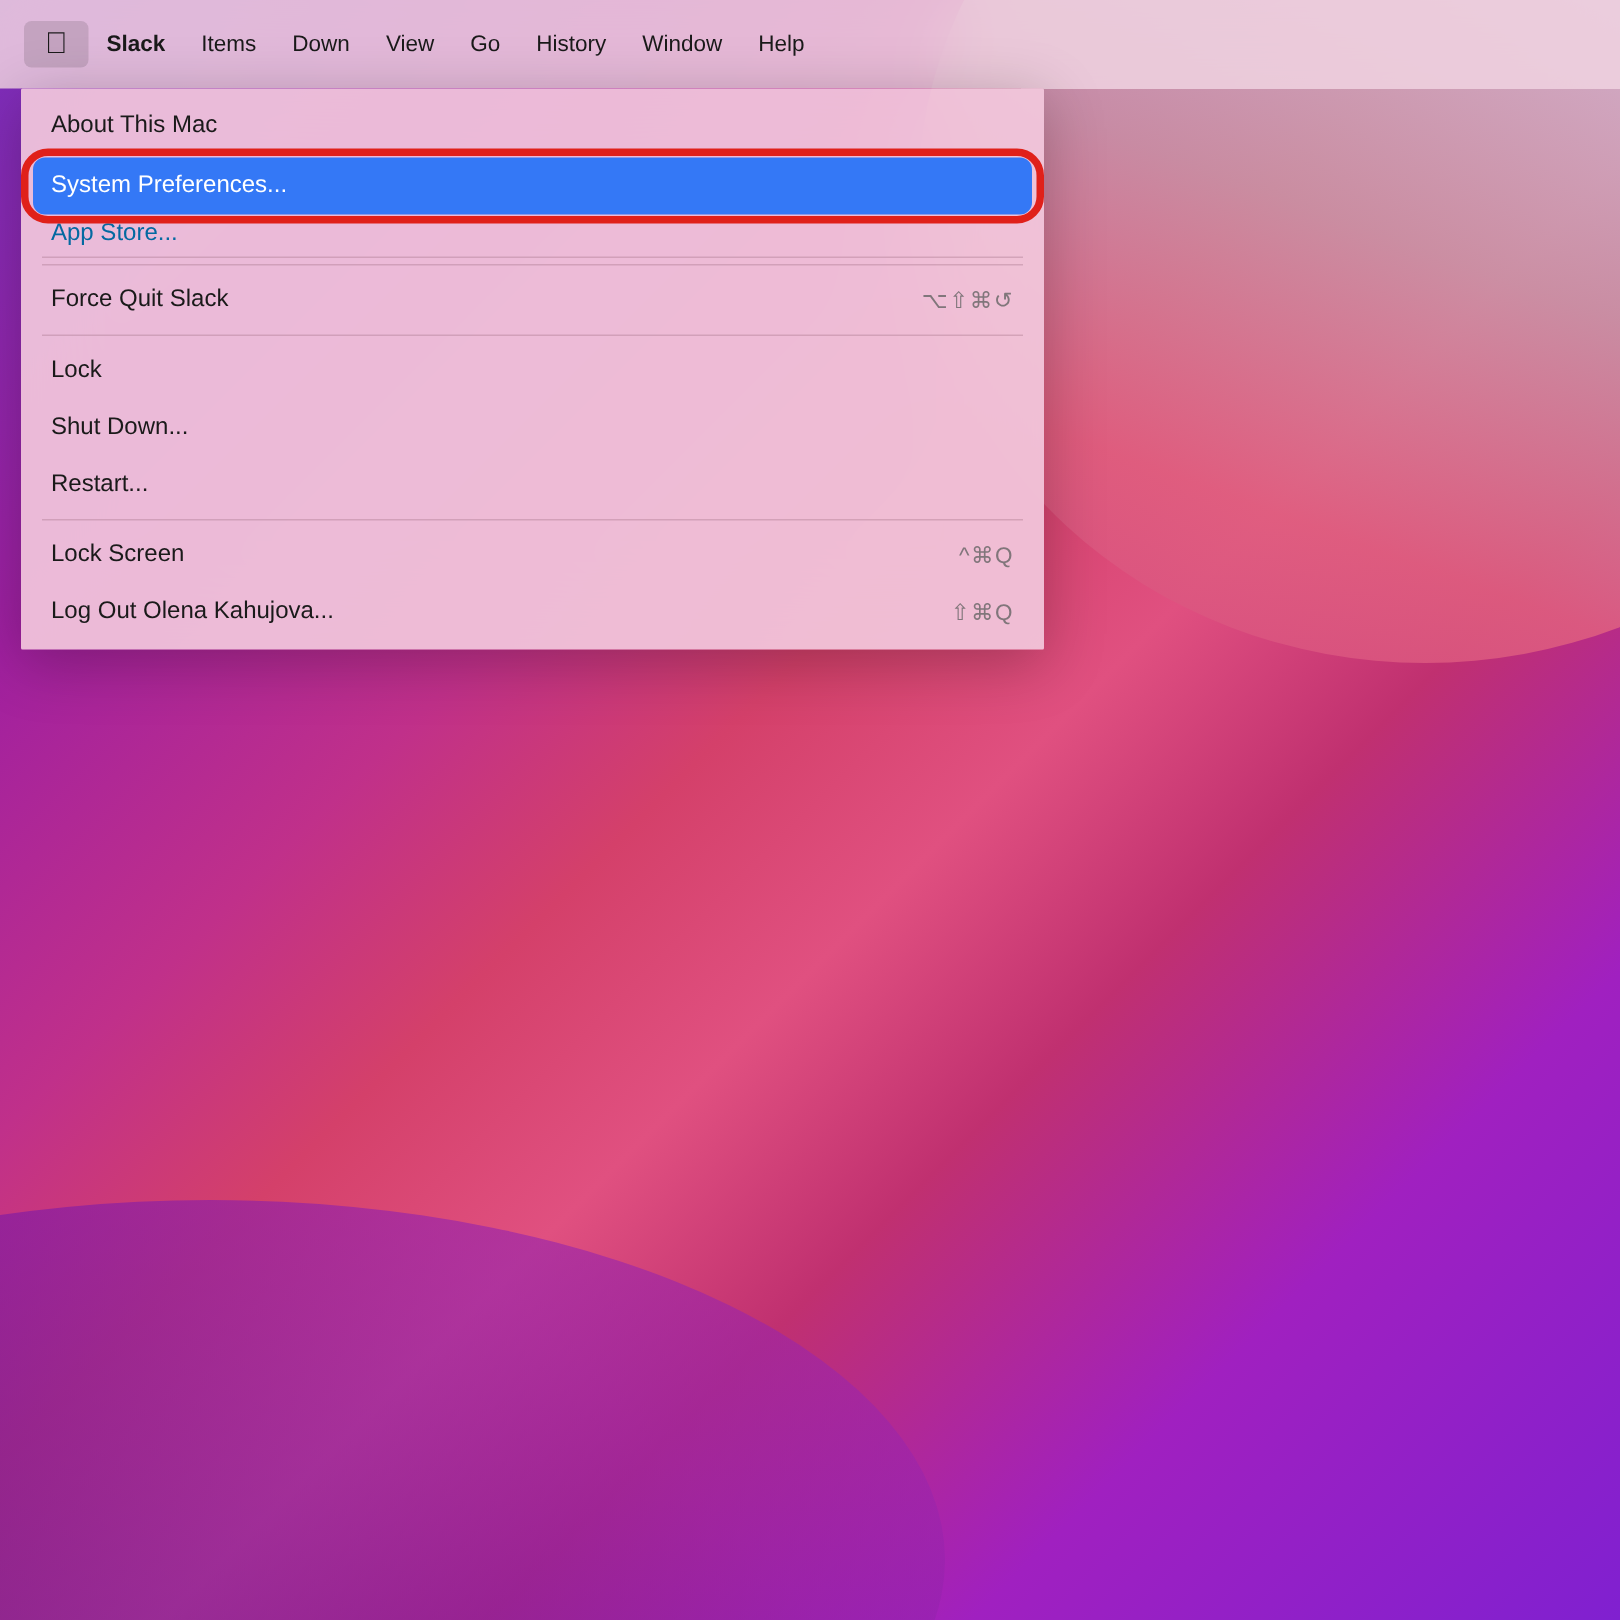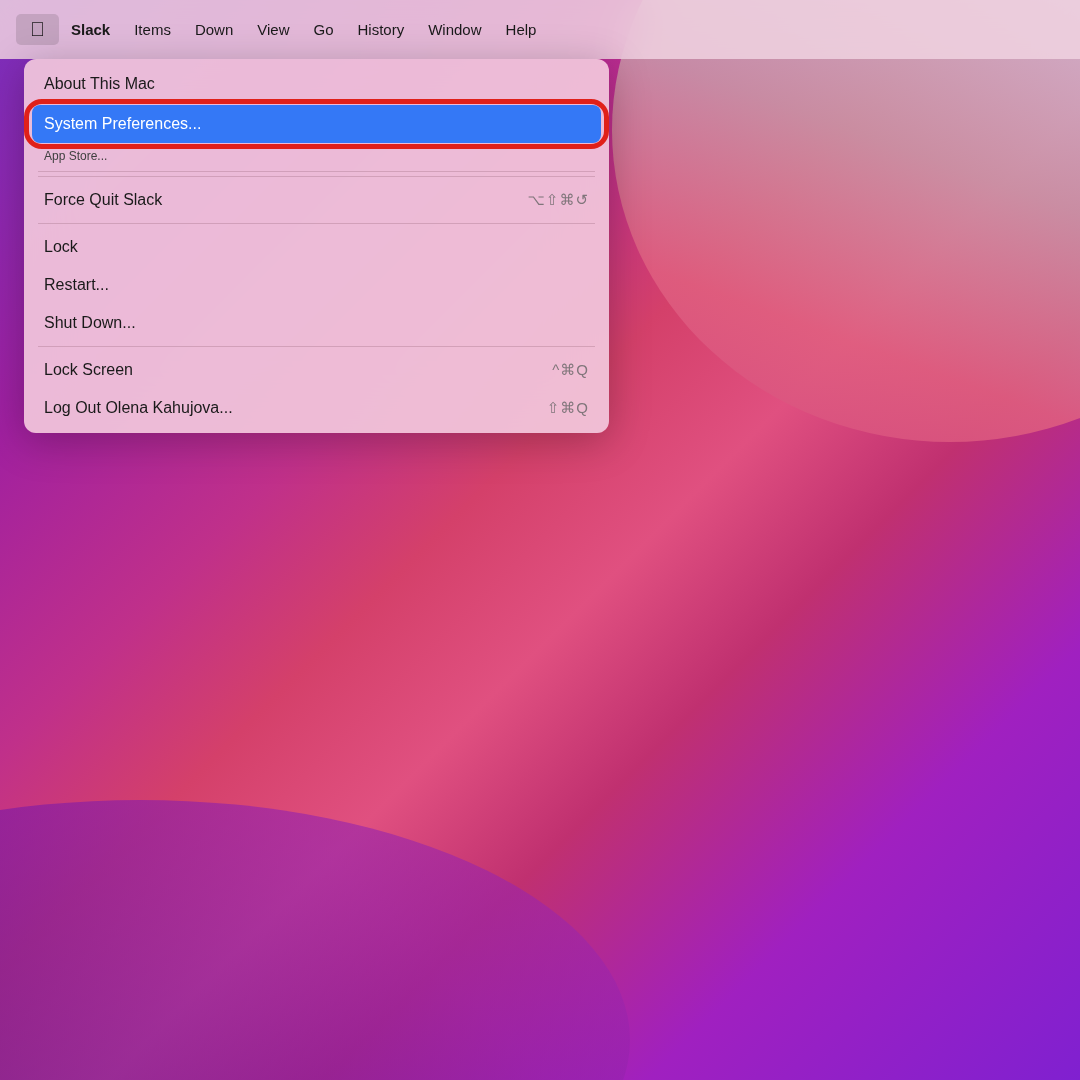--- a/index.html
+++ b/index.html
@@ -88,26 +88,26 @@
 
     .menubar-item.bold {
       font-weight: 700;
       text-align: right;
     }
 
     
     .apple-menu {
       position: absolute;
       top: 59px;
-      left: 24px;
-      width: 585px;
+      left: 14px;
+      width: 682px;
       background: rgba(242, 200, 220, 0.92);
       backdrop-filter: blur(30px);
       -webkit-backdrop-filter: blur(30px);
-      border-radius: 12px;
+      border-radius: 1px;
       padding: 6px 0;
       z-index: 200;
       box-shadow: 0 8px 40px rgba(0,0,0,0.25);
     }
 
     .menu-item {
       display: flex;
       align-items: center;
       justify-content: space-between;
       padding: 9px 20px;
@@ -156,22 +156,22 @@
       border-radius: 18px;
       pointer-events: none;
       z-index: 300;
     }
 
     
     .menu-item-partial {
       display: flex;
       align-items: center;
       padding: 5px 20px;
-      font-size: 12px;
-      color: #404040;
+      font-size: 16px;
+      color: #0369a1;
       overflow: hidden;
       max-height: 22px;
     }
   </style>
 </head>
 <body>
 
 <div class="desktop">
 
   <div class="menubar">
@@ -231,25 +231,25 @@
       <span class="menu-item-shortcut">⌥⇧⌘↺</span>
     </div>
 
     <div class="menu-separator"></div>
 
     <div class="menu-item">
       <span class="menu-item-label">Lock</span>
     </div>
 
     <div class="menu-item">
+      <span class="menu-item-label">Shut Down...</span>
+    </div>
+
+    <div class="menu-item">
       <span class="menu-item-label">Restart...</span>
-    </div>
-
-    <div class="menu-item">
-      <span class="menu-item-label">Shut Down...</span>
     </div>
 
     <div class="menu-separator"></div>
 
     <div class="menu-item">
       <span class="menu-item-label">Lock Screen</span>
       <span class="menu-item-shortcut">^⌘Q</span>
     </div>
 
     <div class="menu-item">

